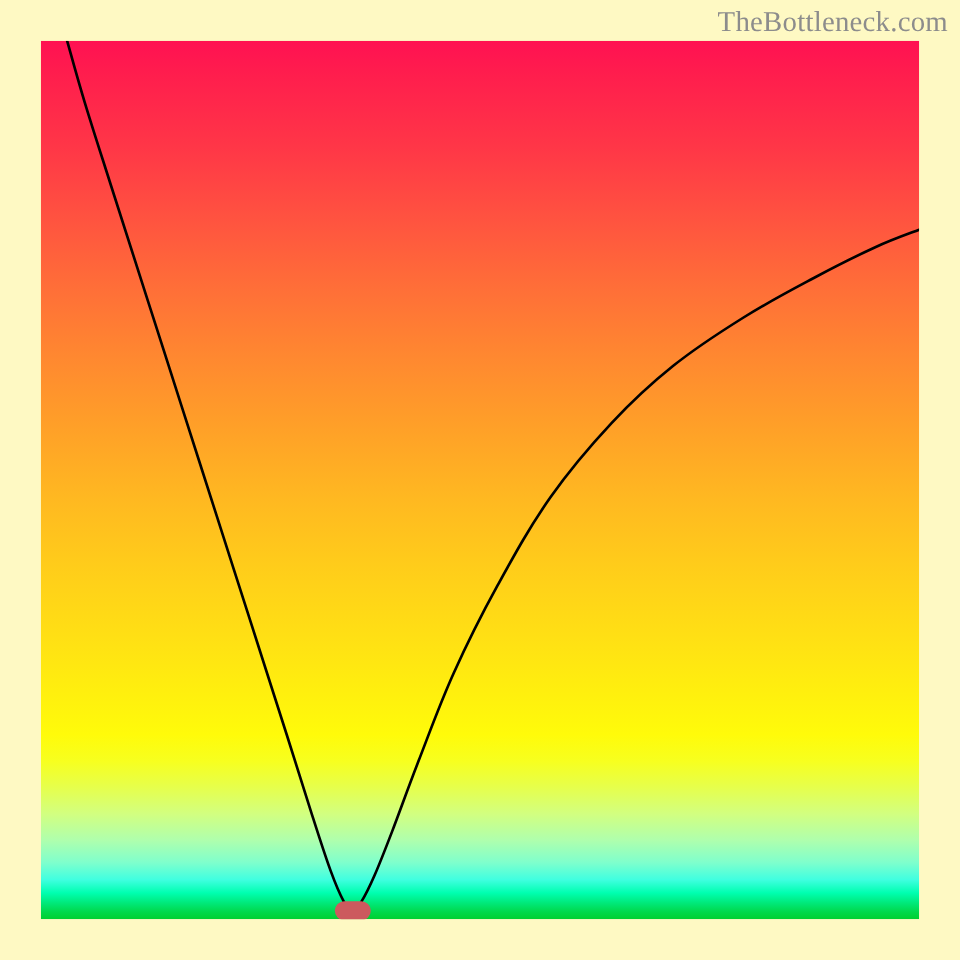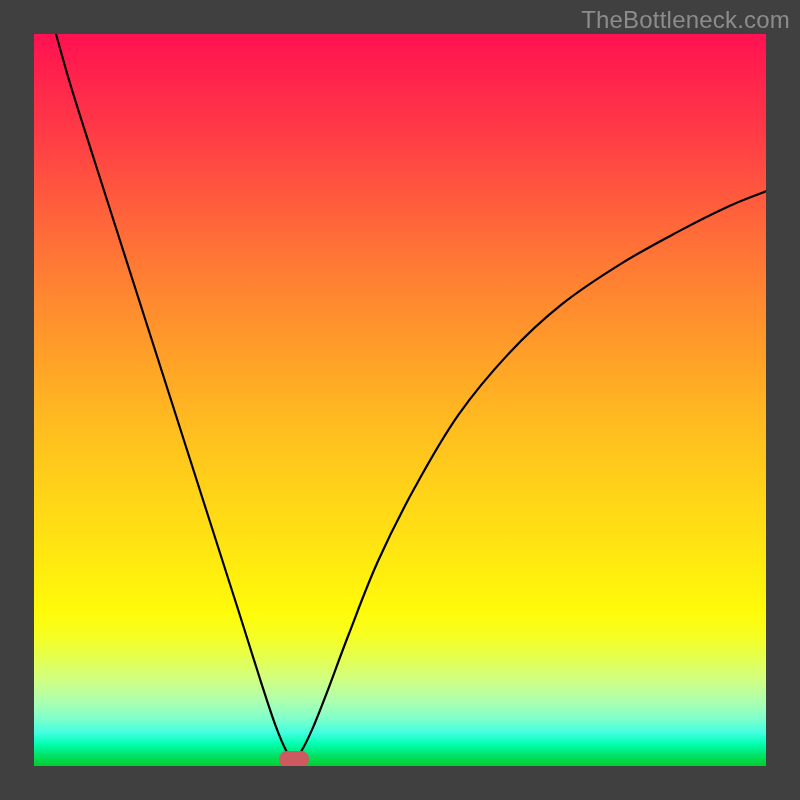--- a/index.html
+++ b/index.html
@@ -2,21 +2,22 @@
 <html><head>
 <meta charset="utf-8">
 <style>
   * { margin: 0; padding: 0; box-sizing: border-box; }
   html, body { width: 800px; height: 800px; overflow: hidden; }
   body { background: #000; font-family: Arial, Helvetica, sans-serif; }
   .chart-container {
     position: absolute;
     width: 800px;
     height: 800px;
-    background: #404040;
+    background: #fef9c3;
+    font-family: Liberation Serif, serif;
   }
   .plot-area {
     position: absolute;
     left: 34px;
     top: 34px;
     width: 732px;
     height: 732px;
     overflow: hidden;
   }
   .gradient-bg {

